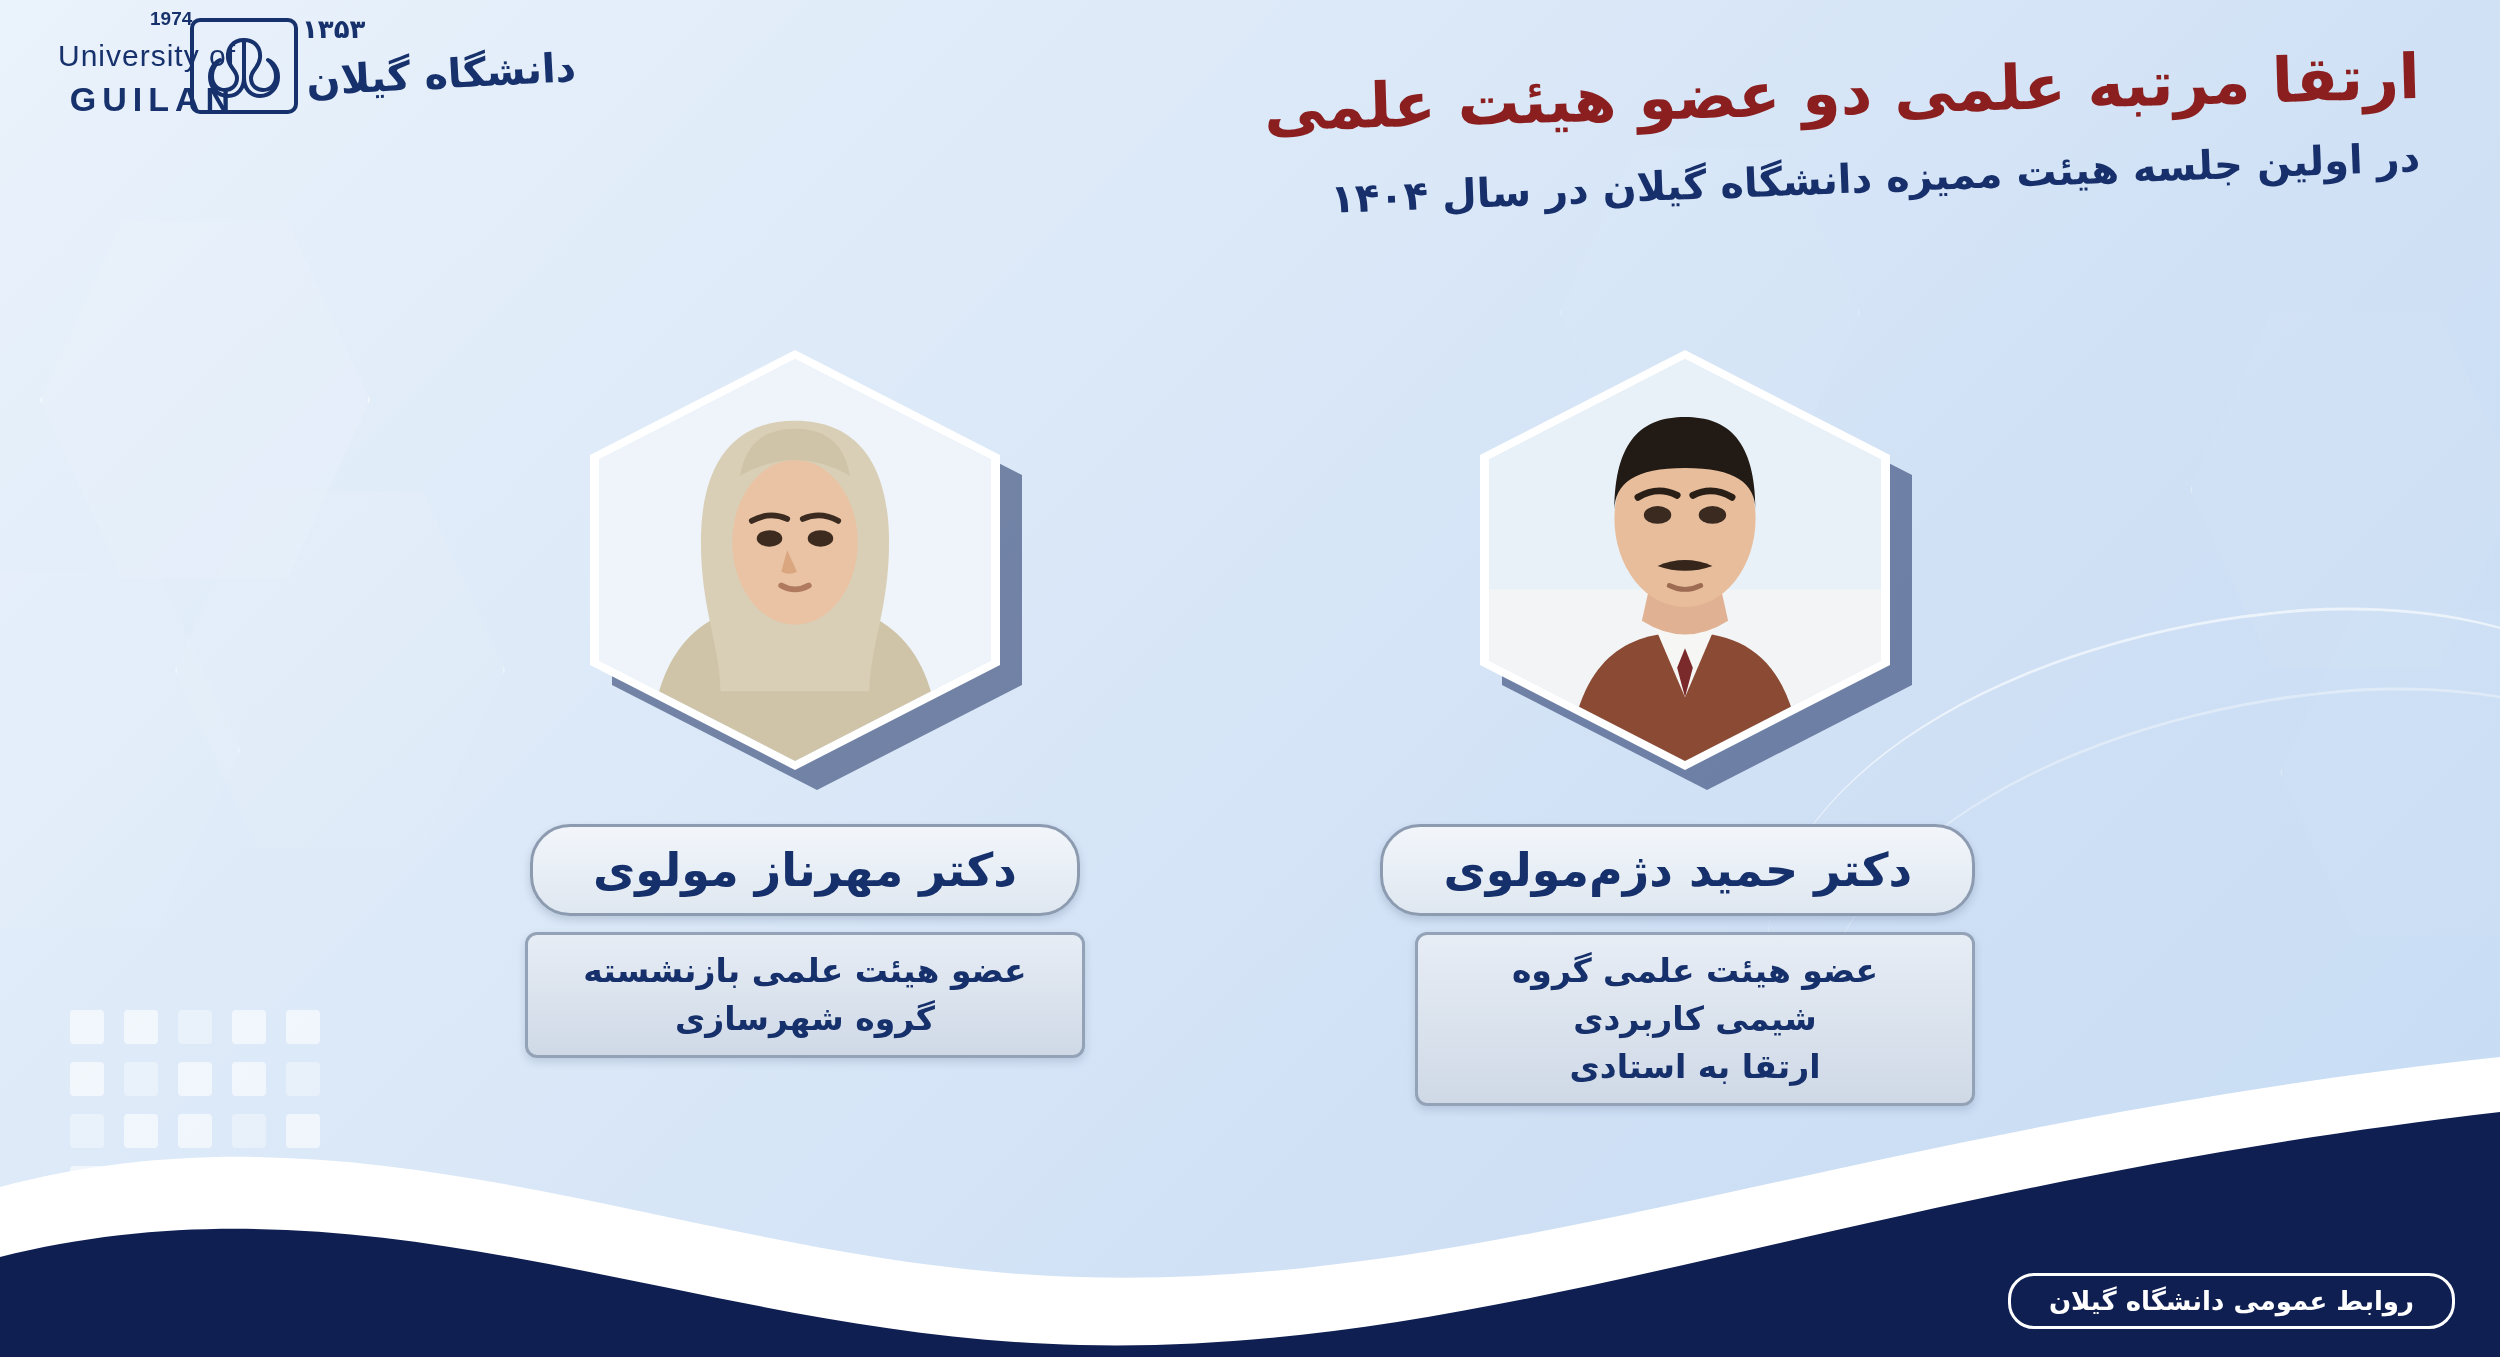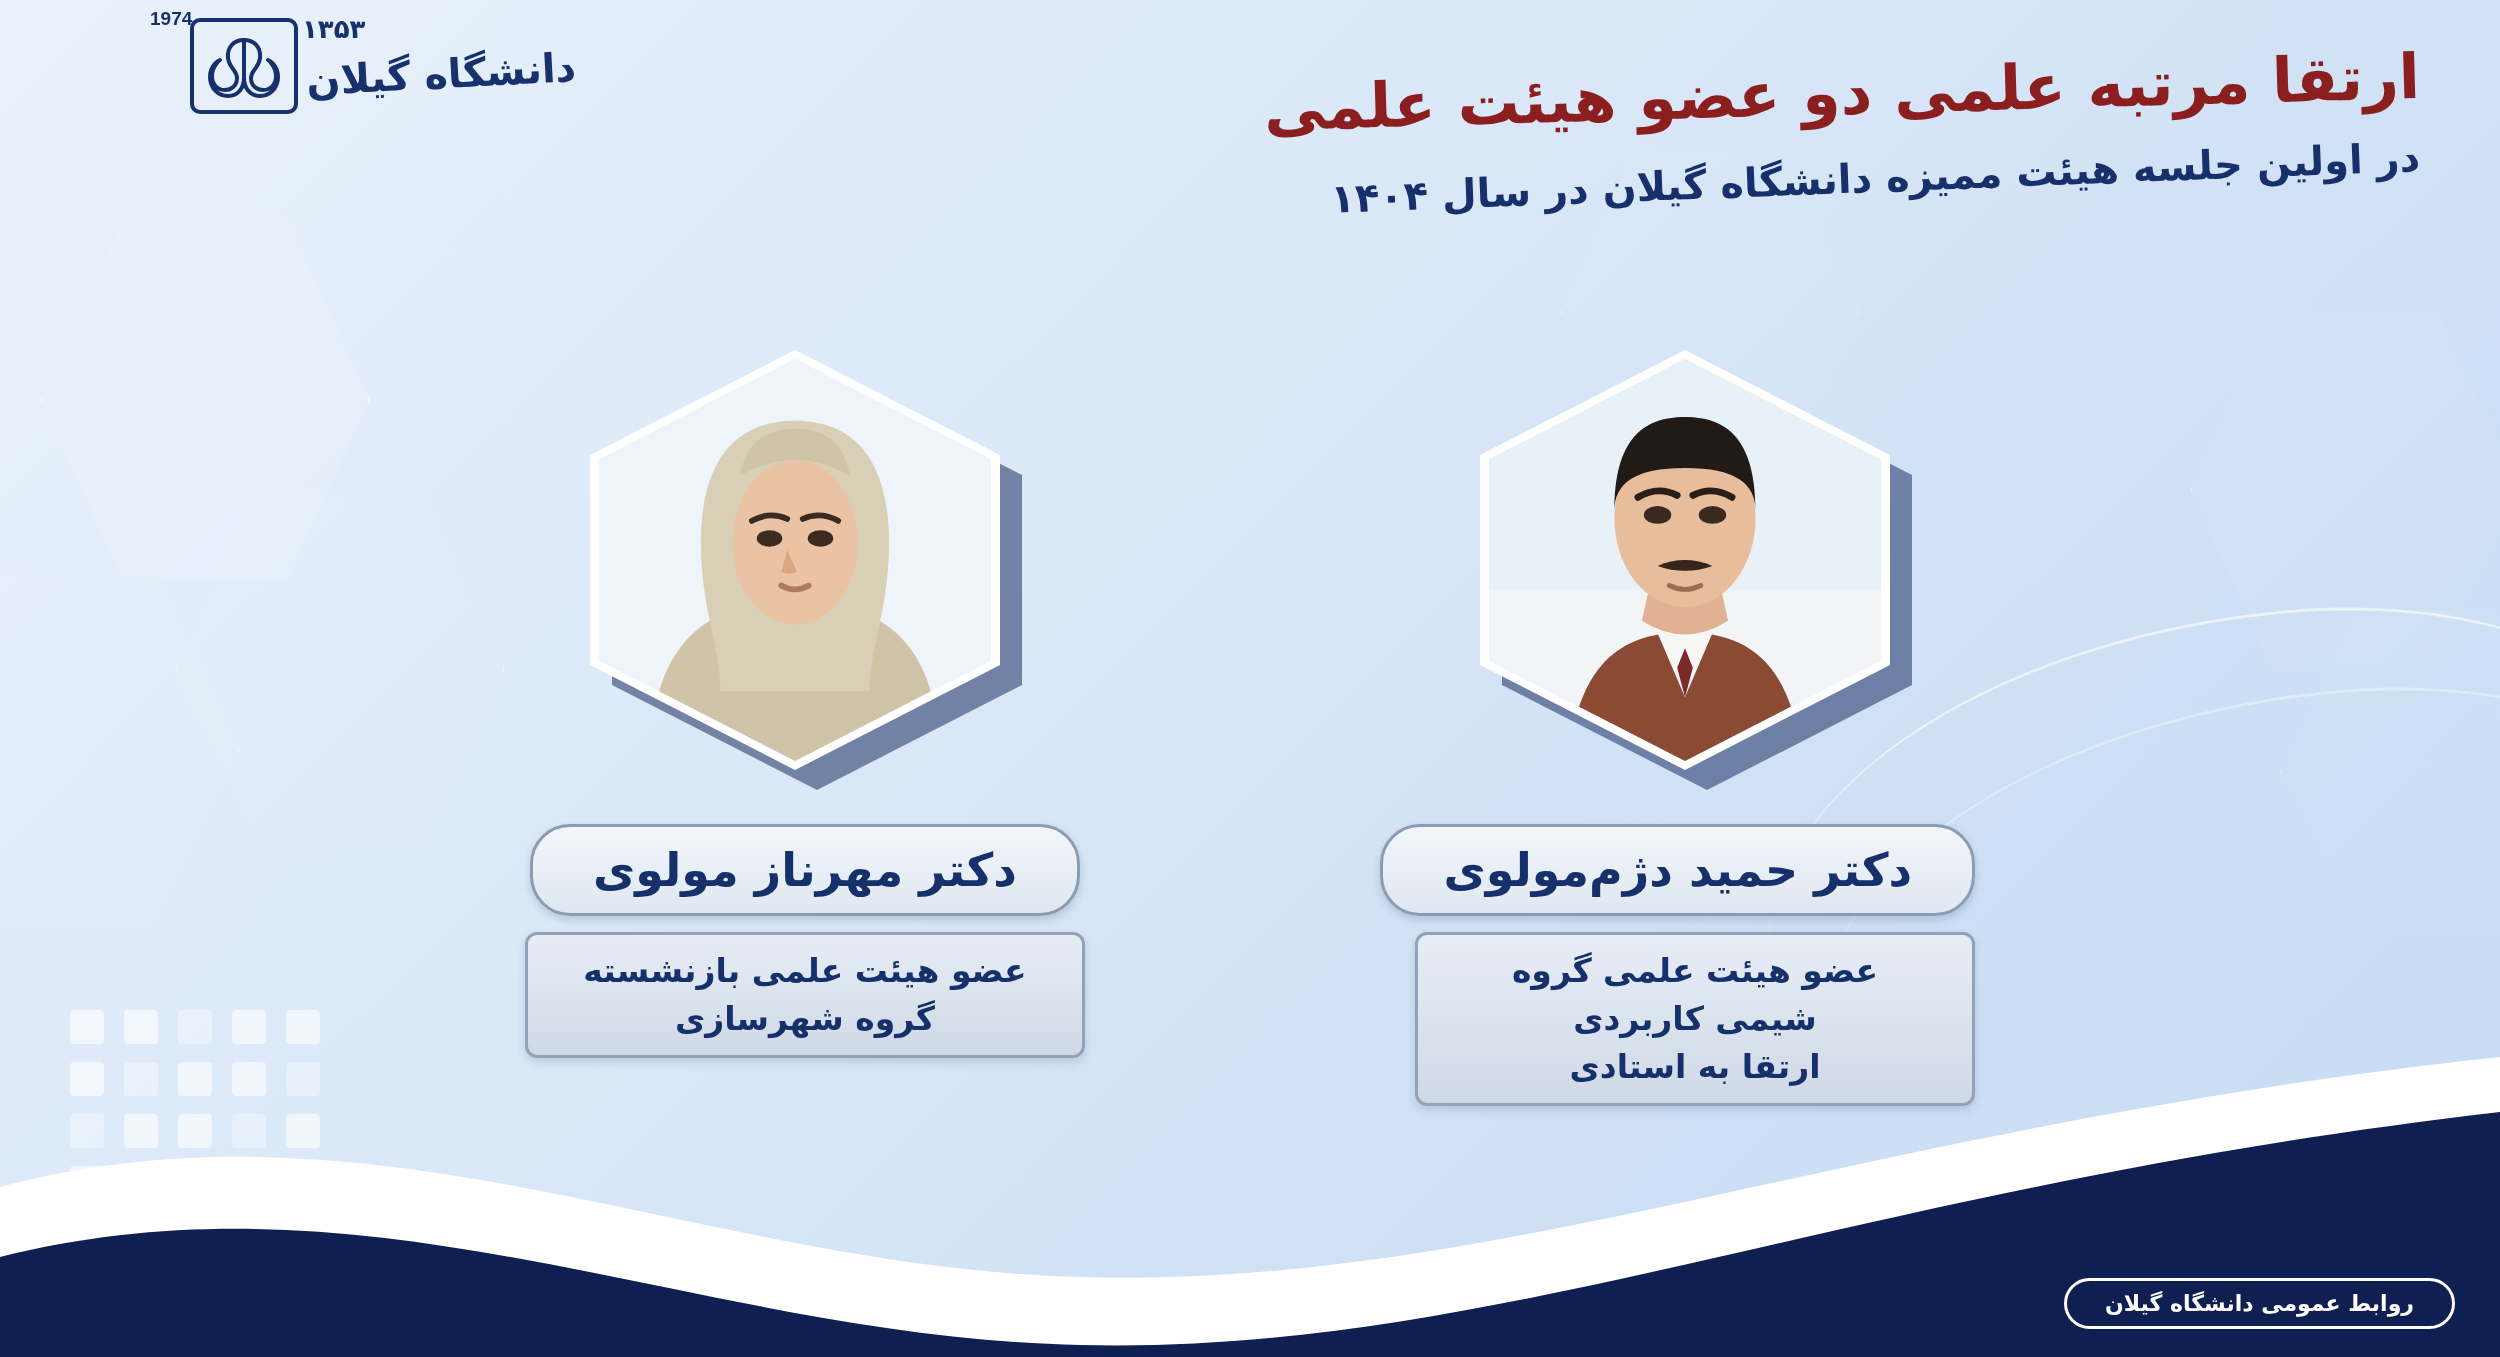--- a/index.html
+++ b/index.html
@@ -231,21 +231,21 @@
     font-weight: 700;
   }
   .pr-pill {
     position: absolute;
     right: 45px; bottom: 28px;
     z-index: 6;
     padding: 10px 38px;
     border-radius: 26px;
     border: 3px solid #ffffff;
     color: #ffffff;
-    font-size: 22px;
+    font-size: 26px;
     font-weight: 700;
   }
 </style>
 </head>
 <body>
 
 <div class="poster">
 
   <div class="bg-hex h1"></div>
   <div class="bg-hex h2"></div>
@@ -273,20 +273,24 @@
       <i></i>
     <i></i>
       <i></i>
       <i></i>
       <i></i>
       <i></i>
   </div>
 
   <div class="logo">
     <div class="year">1974</div>
+    <div class="en">
+      <span>University of</span>
+      <span class="big">GUILAN</span>
+    </div>
     <div class="mark">
       <svg viewBox="0 0 74 68" aria-hidden="true">
         <path d="M37 8 C26 8 20 16 21 26 C22 36 30 38 30 46 C30 54 24 58 18 58 C10 58 5 52 5 44 C5 34 13 28 13 28 C13 28 3 32 3 45 C3 56 11 64 21 64 C31 64 37 56 37 46 Z" fill="none" stroke="#16316b" stroke-width="4" stroke-linejoin="round"></path>
         <path d="M37 8 C48 8 54 16 53 26 C52 36 44 38 44 46 C44 54 50 58 56 58 C64 58 69 52 69 44 C69 34 61 28 61 28 C61 28 71 32 71 45 C71 56 63 64 53 64 C43 64 37 56 37 46 Z" fill="none" stroke="#16316b" stroke-width="4" stroke-linejoin="round"></path>
       </svg>
     </div>
     <div class="fa-year">۱۳۵۳</div>
     <div class="fa-name">دانشگاه گیلان</div>
   </div>
 

